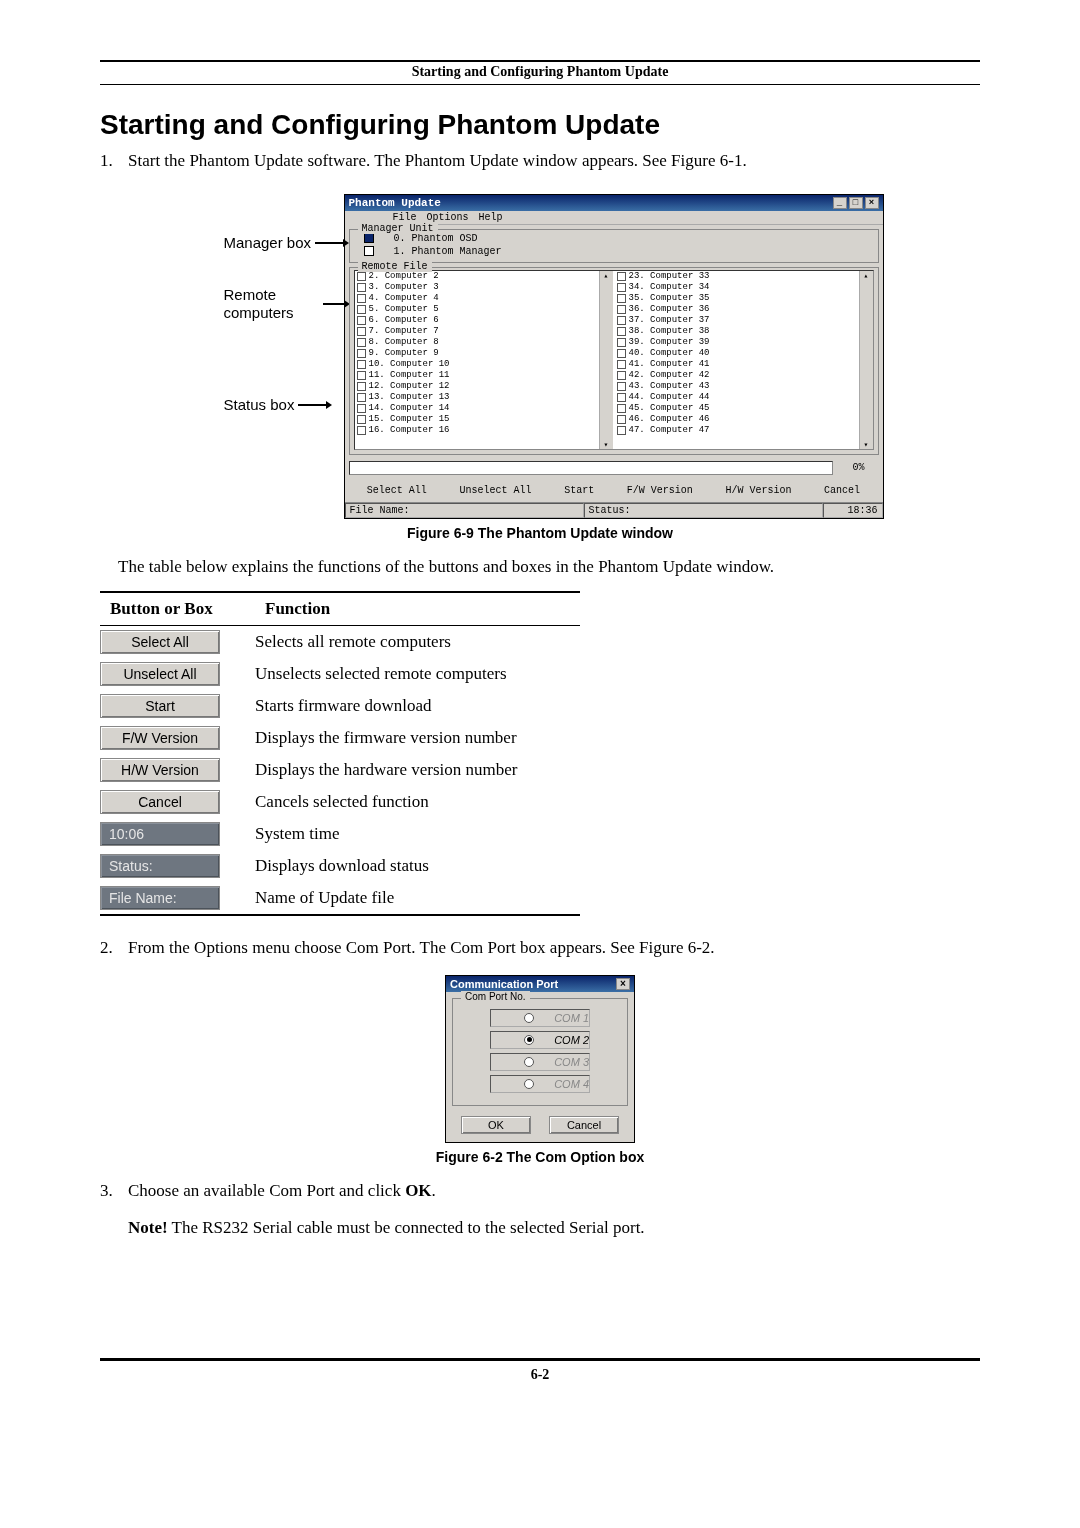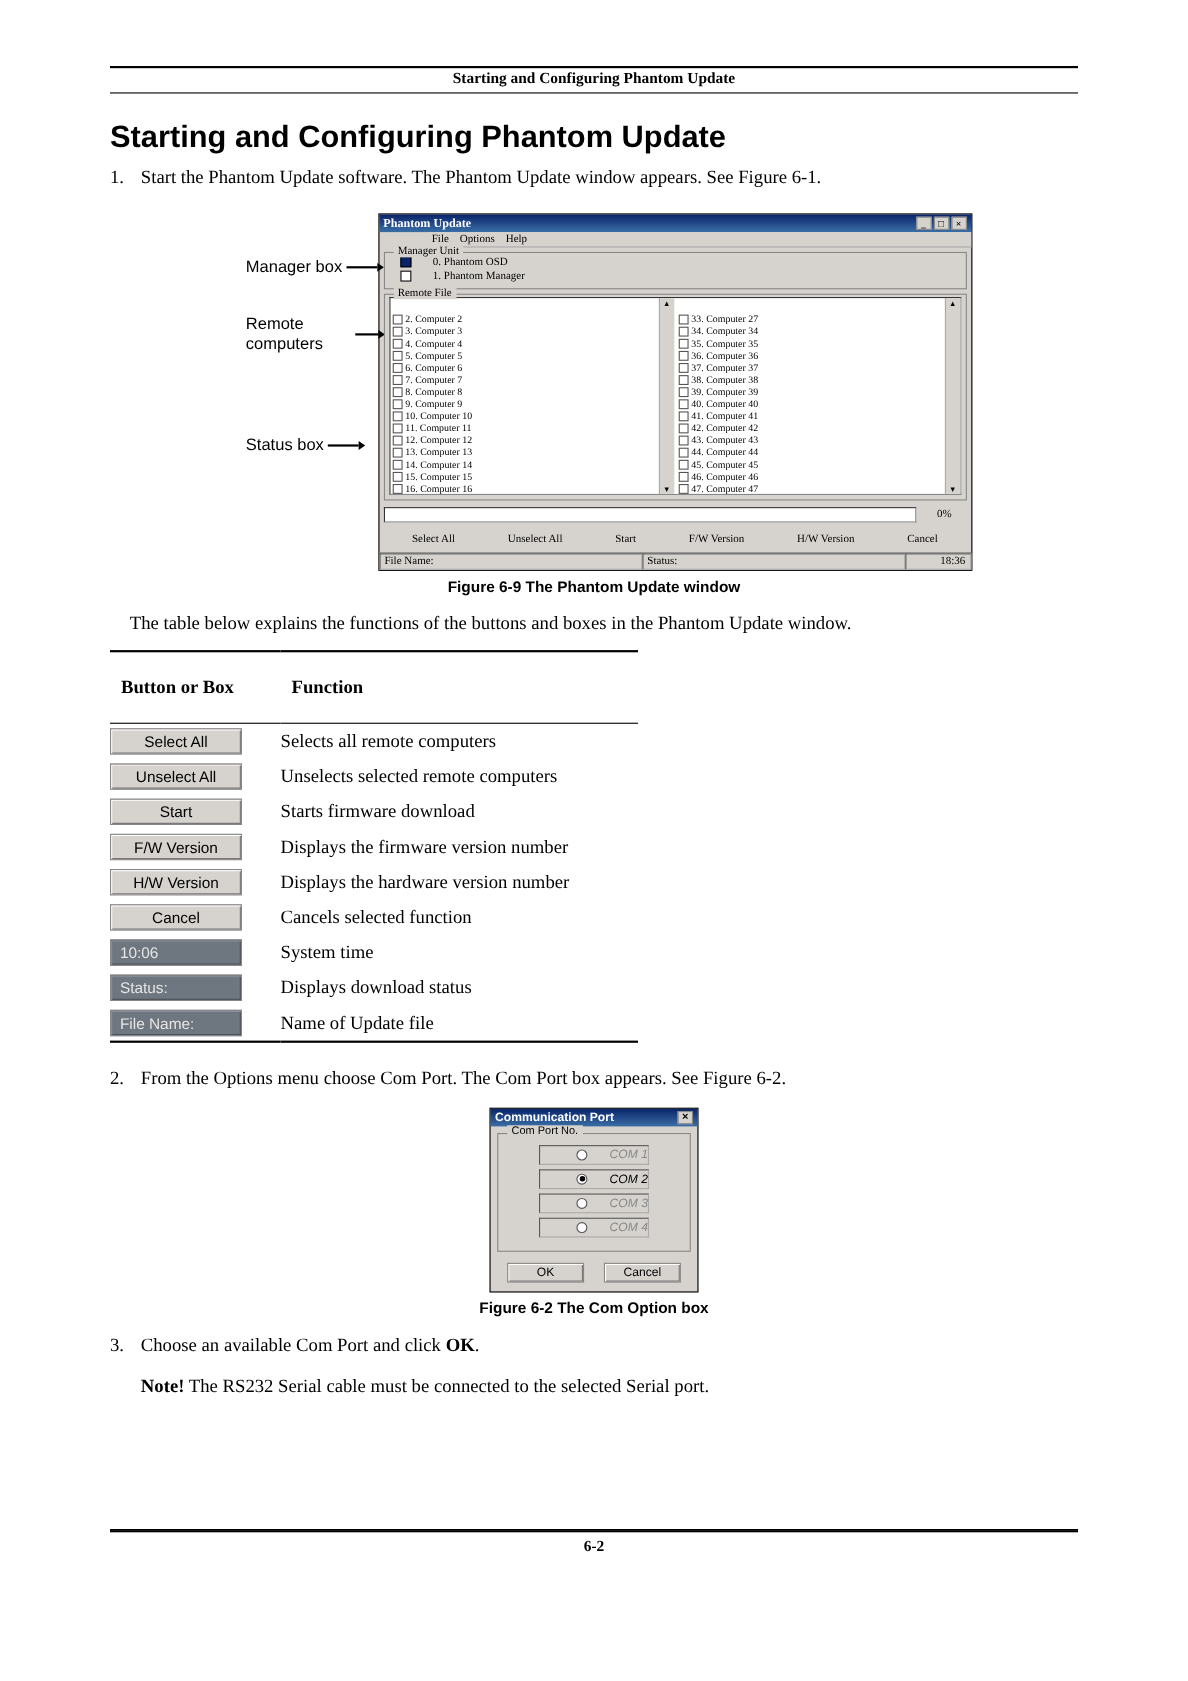--- a/index.html
+++ b/index.html
@@ -82,21 +82,21 @@
   .labels-left .arrow:after{
     content:""; position:absolute; right:-6px; top:-3px;
     border-left:6px solid #000; border-top:4px solid transparent; border-bottom:4px solid transparent;
   }
 
   
   .win {
     width: 540px;
     border: 1px solid #000;
     background: #d6d3ce;
-    font-family: Liberation Serif, serif;
+    font-family: Liberation Mono, monospace;
     font-size: 10px;
   }
   .titlebar {
     background: linear-gradient(#0a246a, #3a6ea5);
     color: #fff;
     display:flex; align-items:center; justify-content:space-between;
     padding: 2px 4px;
     font-weight: bold;
     font-size: 11px;
   }
@@ -126,21 +126,21 @@
   .mgr-rows { margin-left:10px; }
   .mgr-rows .row { display:flex; align-items:center; gap:20px; height:13px;}
   .mgr-rows .cbx { width:10px; height:10px; border:1px solid #000; background:#fff; }
   .mgr-rows .cbx.sel { background:#0a246a; }
   .remote-cols {
     display:flex; gap:2px;
     background:#fff; border:1px inset #888;
     height:180px;
   }
   .remote-col {
-    flex:1; overflow:hidden; padding:14px 2px;
+    flex:1; overflow:hidden; padding:0 2px;
   }
   .remote-col .itm {
     display:flex; align-items:center; gap:3px;
     height:11px; font-size:9px; white-space:nowrap;
   }
   .remote-col .cb { width:9px; height:9px; border:1px solid #555; background:#fff; }
   .scrollhint {
     width:14px; background:#d6d3ce; border-left:1px solid #aaa;
     display:flex; flex-direction:column; justify-content:space-between; align-items:center;
     font-size:8px;
@@ -172,21 +172,21 @@
     margin: 0 0 20px 0;
     width: 480px;
     border-top: 2px solid #000;
     border-bottom: 2px solid #000;
   }
   .attr-table th {
     text-align: left;
     font-family: "Times New Roman", serif;
     font-weight: bold;
     font-size: 17px;
-    padding: 22px 10px;
+    padding: 6px 10px;
     border-bottom: 1px solid #000;
   }
   .attr-table td {
     font-size: 17px;
     padding: 6px 10px 6px 0;
     vertical-align: middle;
   }
   .attr-table td.cell-btn {
     padding: 4px 10px 4px 0;
   }
@@ -396,21 +396,21 @@
               <span>16. Computer 16</span>
             </div>
           </div>
         <div class="scrollhint">
             <span>▴</span>
             <span>▾</span>
           </div>
         <div class="remote-col" id="rcolR">
             <div class="itm">
               <span class="cb"></span>
-              <span>33. Computer 27</span>
+              <span>23. Computer 33</span>
             </div>
             <div class="itm">
               <span class="cb"></span>
               <span>34. Computer 34</span>
             </div>
             <div class="itm">
               <span class="cb"></span>
               <span>35. Computer 35</span>
             </div>
             <div class="itm">

